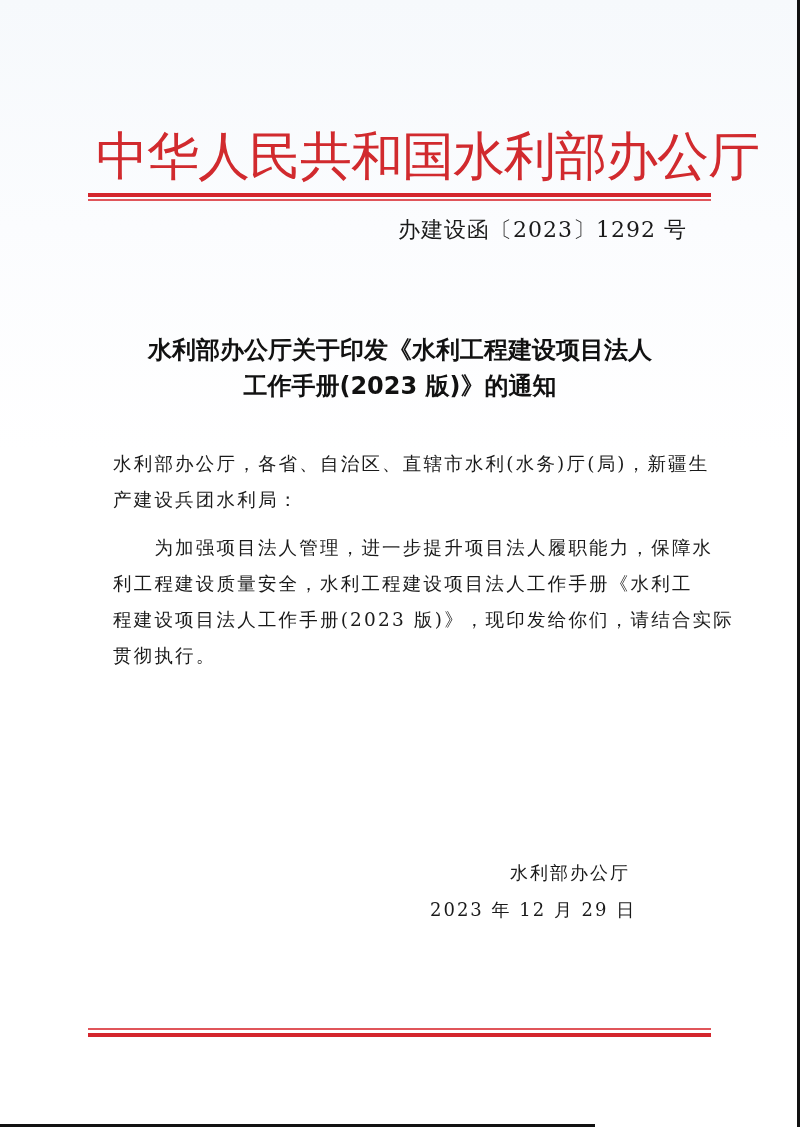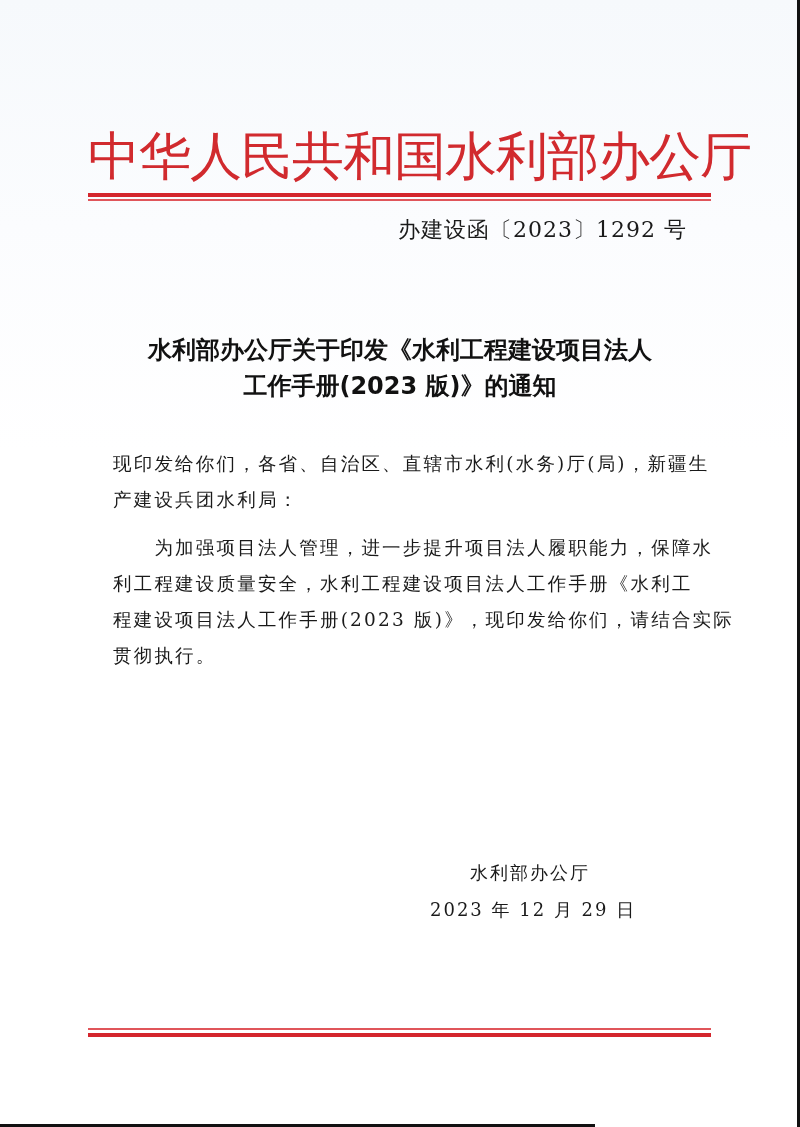--- a/index.html
+++ b/index.html
@@ -28,21 +28,21 @@
       background: #111;
     }
     .bottom-edge {
       position: absolute;
       left: 0; bottom: 0;
       width: 595px; height: 3px;
       background: #111;
     }
     .masthead {
       position: absolute;
-      left: 88px; top: 124px;
+      left: 96px; top: 124px;
       width: 624px;
       text-align: center;
       font-family: "DejaVu Serif", "Liberation Serif", serif;
       font-size: 52px;
       line-height: 64px;
       letter-spacing: -1px;
       color: #d12a2e;
       font-weight: normal;
       white-space: nowrap;
     }
@@ -91,21 +91,21 @@
       color: #1a1a1a;
     }
     .line { display: block; white-space: nowrap; }
     .addressee { top: 446px; }
     .paragraph { top: 520px; margin-top: 10px; }
     .attachment { top: 712px; left: 155px; }
     .signature {
       position: absolute;
       left: 430px; top: 854px;
       width: 200px;
-      text-align: center;
+      text-align: right;
       font-size: 18px;
       letter-spacing: 2px;
       line-height: 37px;
       color: #1a1a1a;
     }
   </style>
 </head>
 <body>
 
 <div class="page">
@@ -116,21 +116,21 @@
   <div class="red-rule-thin" style="top:199px;"></div>
 
   <div class="doc-number">办建设函〔2023〕1292 号</div>
 
   <div class="title">
     <span class="line">水利部办公厅关于印发《水利工程建设项目法人</span>
     <span class="line">工作手册(2023 版)》的通知</span>
   </div>
 
   <div class="body-text addressee">
-    <span class="line">现印发给你们，各省、自治区、直辖市水利(水务)厅(局)，新疆生</span>
+    <span class="line">水利部办公厅，各省、自治区、直辖市水利(水务)厅(局)，新疆生</span>
     <span class="line">产建设兵团水利局：</span>
   </div>
 
   <div class="body-text paragraph">
     <span class="line">　　为加强项目法人管理，进一步提升项目法人履职能力，保障水</span>
     <span class="line">利工程建设质量安全，水利工程建设项目法人工作手册《水利工</span>
     <span class="line">程建设项目法人工作手册(2023 版)》，现印发给你们，请结合实际</span>
     <span class="line">贯彻执行。</span>
   </div>
 

